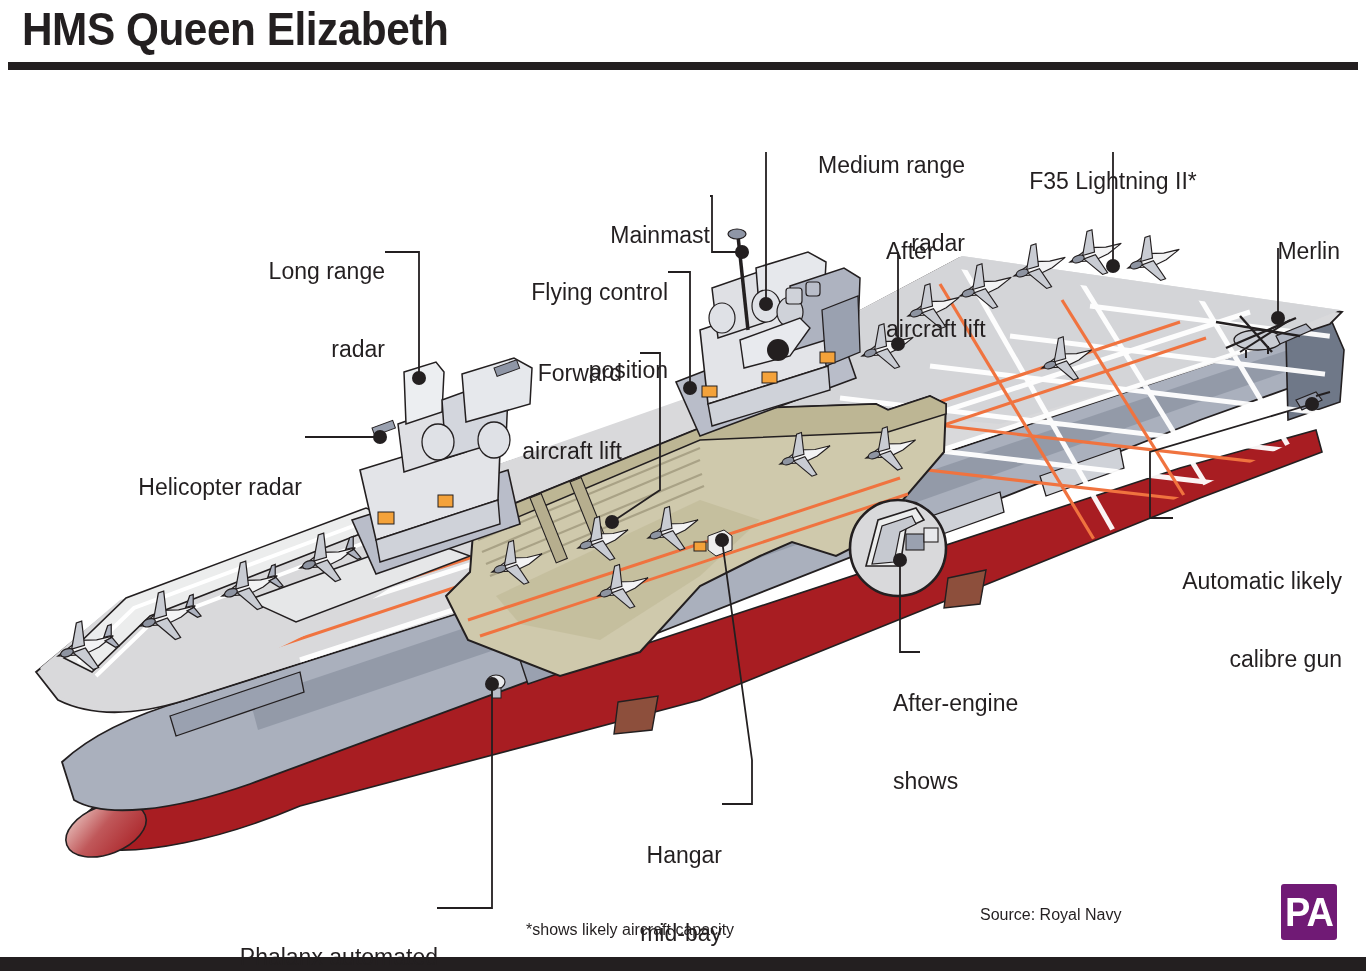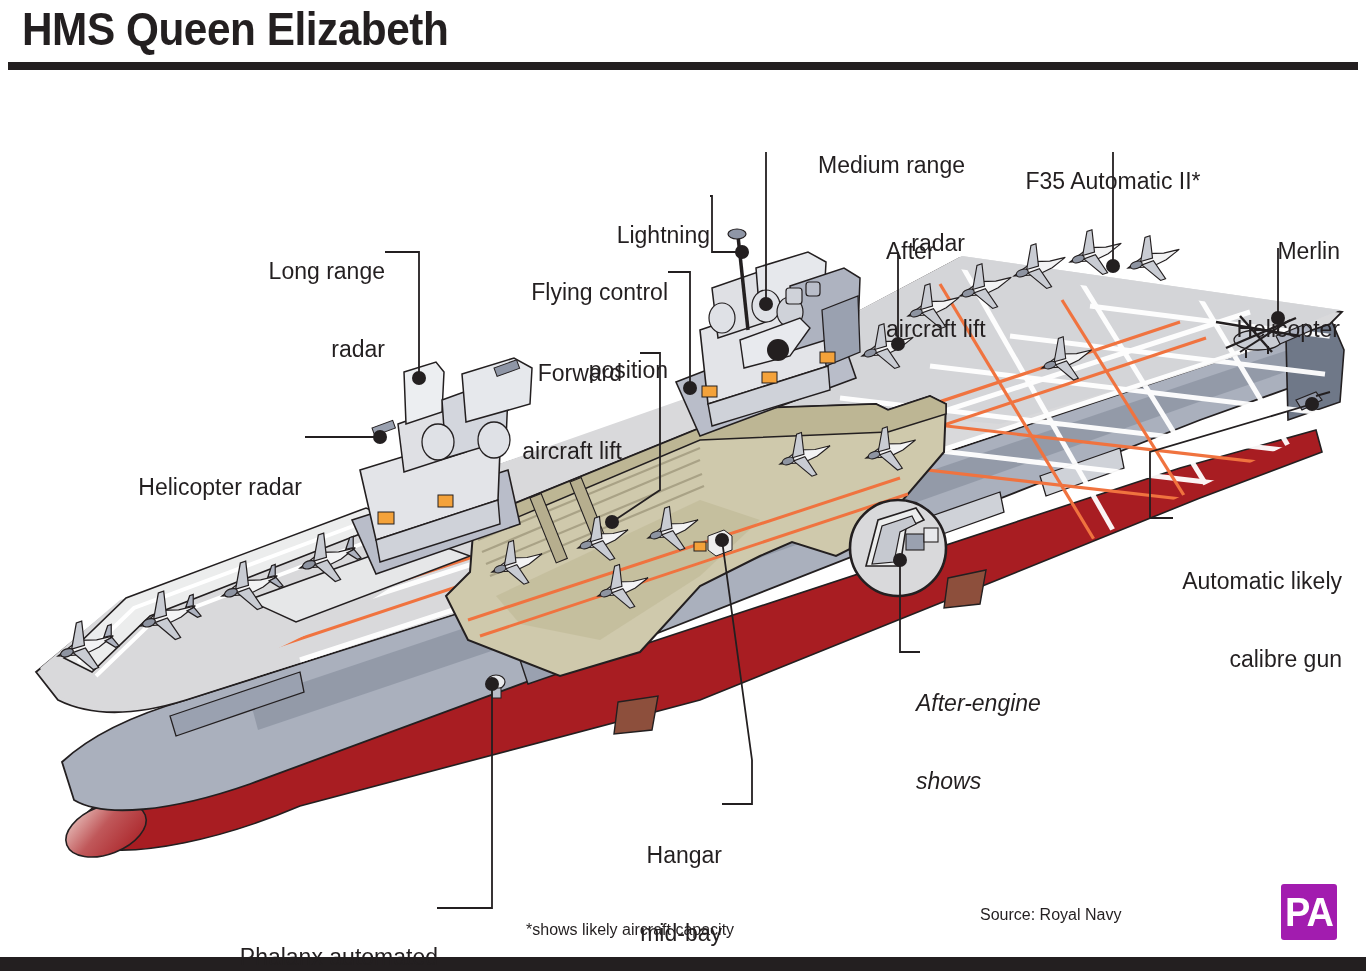--- a/index.html
+++ b/index.html
@@ -31,21 +31,21 @@
   .lbl.l{text-align:left;}
   .lbl.c{text-align:center;}
   .foot{position:absolute;font-size:16px;color:#231f20;white-space:nowrap;}
 
   
   .svgline{position:absolute;left:0;top:0;width:1366px;height:971px;pointer-events:none;}
 
   
   .palogo{
     position:absolute;left:1281px;top:884px;width:56px;height:56px;
-    background:#a21caf;border-radius:3px;
+    background:#701a75;border-radius:3px;
   }
   .palogo span{
     display:block;width:100%;height:100%;color:#fff;
     font-family:"Liberation Sans Narrow","Liberation Sans",sans-serif;
     font-weight:bold;font-size:40px;line-height:56px;text-align:center;
     letter-spacing:-1px;transform:scaleX(.95);
   }
 </style>
 </head>
 <body>
@@ -386,48 +386,47 @@
     <div>Flying control</div>
     <div>position</div>
   </div>
 
   <div class="lbl r" style="left:384px;top:308px;width:238px;">
     <div>Forward</div>
     <div>aircraft lift</div>
   </div>
 
   <div class="lbl r" style="left:520px;top:170px;width:190px;">
-    <div>Lightning</div>
+    <div>Mainmast</div>
   </div>
 
   <div class="lbl r" style="left:700px;top:100px;width:265px;">
     <div>Medium range</div>
     <div>radar</div>
   </div>
 
   <div class="lbl l" style="left:886px;top:186px;width:220px;">
     <div>After</div>
     <div>aircraft lift</div>
   </div>
 
   <div class="lbl c" style="left:985px;top:116px;width:256px;">
-    <div>F35 Automatic II*</div>
+    <div>F35 Lightning II*</div>
   </div>
 
   <div class="lbl r" style="left:1100px;top:186px;width:240px;">
     <div>Merlin</div>
-    <div>Helicopter</div>
   </div>
 
   <div class="lbl r" style="left:1090px;top:516px;width:252px;">
     <div>Automatic likely</div>
     <div>calibre gun</div>
   </div>
 
-  <div class="lbl l" style="left:916px;top:638px;width:220px;font-style:italic;">
+  <div class="lbl l" style="left:893px;top:638px;width:220px;">
     <div>After-engine</div>
     <div>shows</div>
   </div>
 
   <div class="lbl r" style="left:500px;top:790px;width:222px;">
     <div>Hangar</div>
     <div>mid-bay</div>
   </div>
 
   <div class="lbl r" style="left:72px;top:892px;width:366px;">

